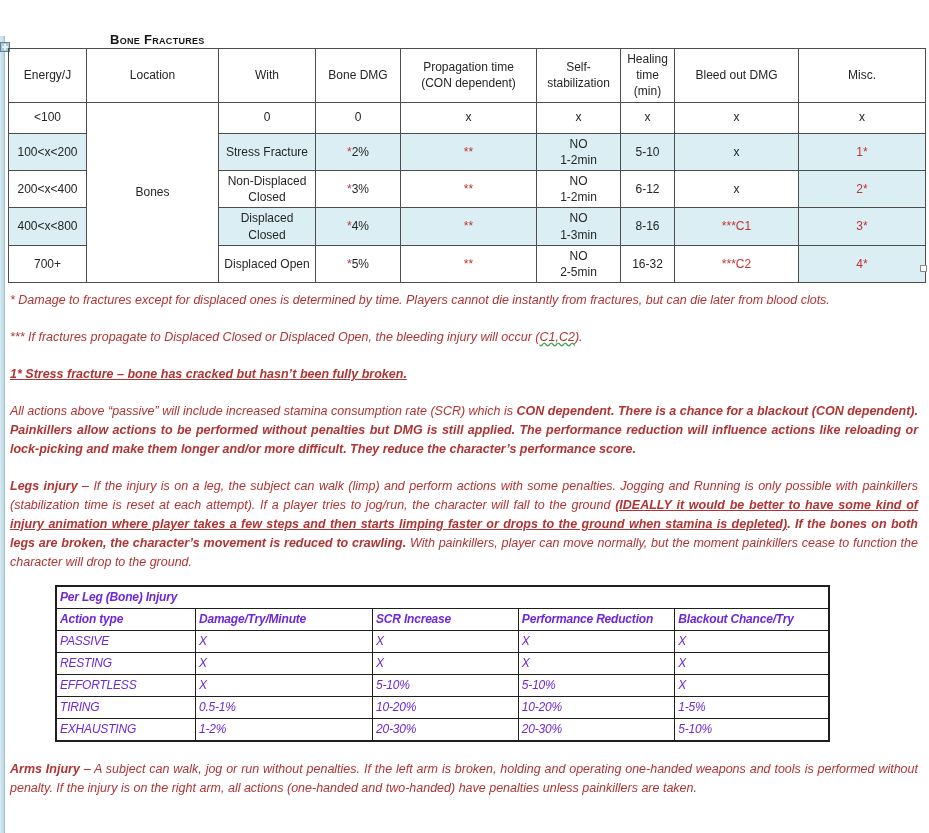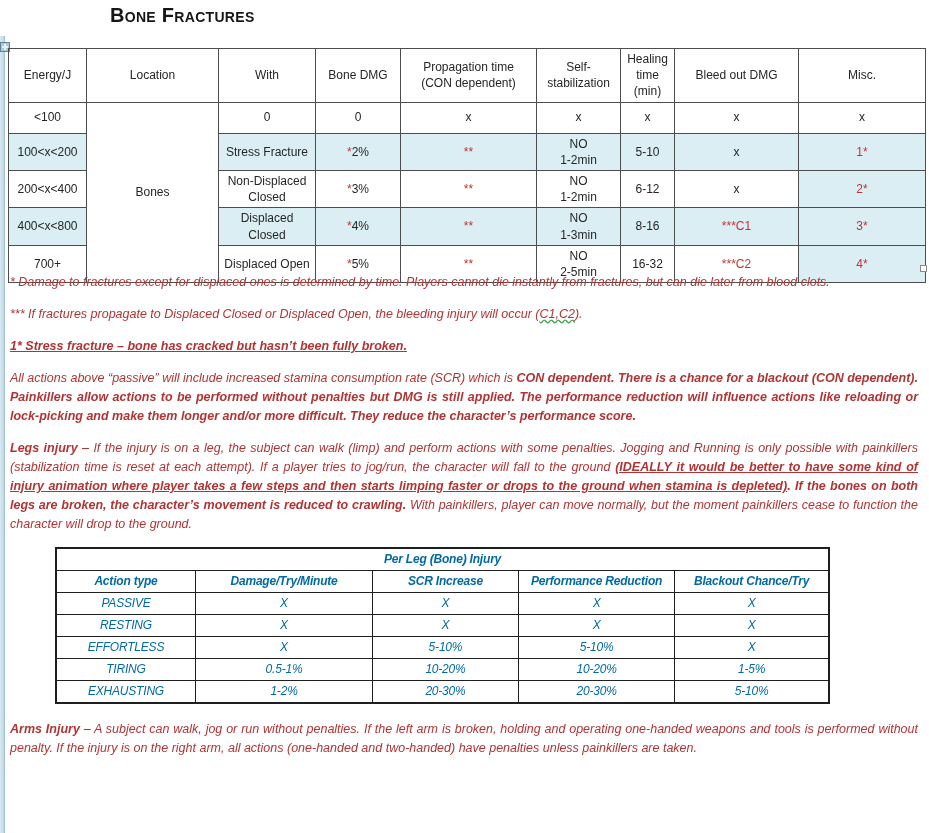--- a/index.html
+++ b/index.html
@@ -18,22 +18,22 @@
     position:absolute; left:0; top:42px; width:10px; height:10px;
     background:#aac9d6; border:1px solid #5d8799;
   }
   .anchor::before{
     content:""; position:absolute; left:3px; top:1px; width:2px; height:6px; background:#e8f2f6;
   }
   .anchor::after{
     content:""; position:absolute; left:1px; top:3px; width:6px; height:2px; background:#e8f2f6;
   }
   .doc-title {
-    position:absolute; left:110px; top:4px;
-    font-variant:small-caps; font-weight:bold; font-size:20px;
+    position:absolute; left:110px; top:32px;
+    font-variant:small-caps; font-weight:bold; font-size:13px;
     color:#161616; letter-spacing:.3px;
   }
   
   table.t1 {
     position:absolute; left:8px; top:48px; width:917px;
     border-collapse:collapse; table-layout:fixed;
     font-size:12px; color:#262626;
   }
   .t1 th, .t1 td {
     border:1px solid #4d4d4d; text-align:center; vertical-align:middle;
@@ -47,31 +47,30 @@
   .t1-handle {
     position:absolute; left:920px; top:265px; width:7px; height:7px;
     background:#ffffff; border:1px solid #8a8a8a;
   }
   
   .notes {
     position:absolute; left:10px; top:273px; width:908px;
     color:#b13434; font-style:italic; font-size:12.5px; line-height:19px;
     text-align:justify;
   }
-  .notes p { margin:0 0 13px 0; }
+  .notes p { margin:18px 0 13px 0; }
   .b  { font-weight:bold; }
   .bu { font-weight:bold; text-decoration:underline; }
   .stress { font-weight:bold; text-decoration:underline; }
   .squiggle { text-decoration:underline wavy #3da14a; text-decoration-skip-ink:none; }
   
   table.t2 {
     margin:2px 0 16px 45px; width:775px;
     border-collapse:collapse; border:2px solid #1f1f1f;
-    font-size:12px; font-style:italic; color:#0369a1; letter-spacing:-.2px;
-    text-align:center;
+    font-size:12px; font-style:italic; color:#6d28d9; letter-spacing:-.2px;
   }
   .t2 th, .t2 td { border:1px solid #1f1f1f; padding:1px 3px; height:18px; }
   .t2 .tt { font-weight:bold; }
   .t2 th  { font-weight:bold; }
 </style>
 </head>
 <body>
 
 <div class="page-edge"></div>
 <div class="anchor"></div>

